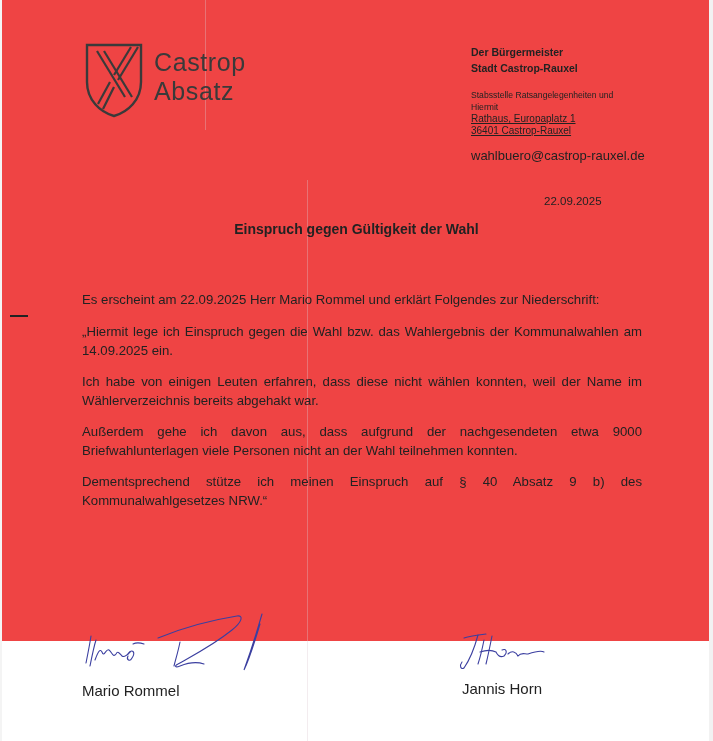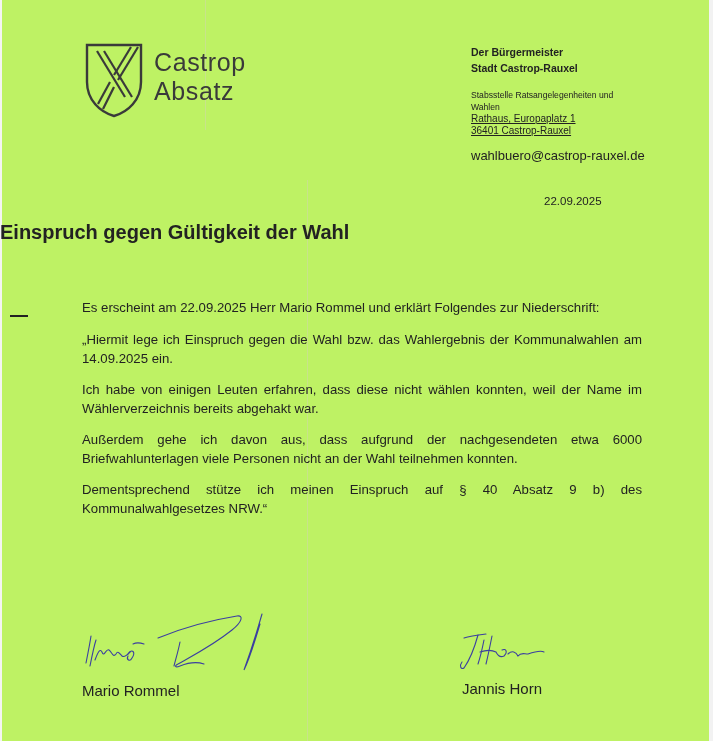--- a/index.html
+++ b/index.html
@@ -1,42 +1,42 @@
 <!DOCTYPE html>
 <html><head>
 <meta charset="utf-8">
 <style>
   html, body { margin: 0; padding: 0; }
   body {
     width: 713px; height: 741px; background: #ffffff; position: relative; overflow: hidden;
     font-family: "Liberation Sans", "DejaVu Sans", sans-serif; color: #1e1e1e;
   }
-  .page { position: absolute; left: 0; top: 0; width: 713px; height: 741px; background: #bef264; }
+  .page { position: absolute; left: 0; top: 0; width: 713px; height: 641px; background: #ef4444; }
   .right-edge { position: absolute; right: 0; top: 0; width: 4px; height: 741px; background: #f2f2f2; }
   .left-edge { position: absolute; left: 0; top: 0; width: 2px; height: 741px; background: #f4f4f4; }
   .margin-mark { position: absolute; left: 10px; top: 315px; width: 18px; height: 2px; background: #222; }
   .scan-line { position: absolute; top: 0; width: 1px; background: rgba(220,200,210,0.35); }
 
   .logo { position: absolute; left: 84px; top: 42px; width: 180px; height: 76px; }
   .logo svg { position: absolute; left: 0; top: 0; }
   .logo-text { position: absolute; left: 70px; top: 6px; font-size: 25px; line-height: 29px; color: #3a3a3a; letter-spacing: 0.6px; font-weight: 400; }
   .logo-text div { display: block; }
 
   .sender { position: absolute; left: 471px; top: 44px; width: 220px; font-size: 9.5px; color: #222; }
   .sender .strong { font-weight: bold; font-size: 10.5px; line-height: 16px; }
   .sender .dept { margin-top: 13px; font-size: 8.6px; line-height: 12px; }
   .sender .addr { font-size: 10px; line-height: 12px; text-decoration: underline; }
   .sender .email { margin-top: 13px; font-size: 13px; line-height: 12px; }
 
   .date { position: absolute; left: 544px; top: 195px; font-size: 11.5px; color: #222; }
 
-  .title { position: absolute; left: 0; width: 713px; top: 221px; font-size: 20px; font-weight: bold; color: #222; }
+  .title { position: absolute; left: 0; width: 713px; top: 221px; text-align: center; font-size: 14px; font-weight: bold; color: #222; }
 
   .body { position: absolute; left: 82px; top: 290px; width: 560px; font-size: 13.2px; line-height: 19px; color: #222; }
-  .body p { margin: 8px 0 12px 0; }
+  .body p { margin: 0 0 12px 0; }
   .body p.justify { text-align: justify; text-align-last: left; }
   .body p.first { margin-bottom: 13px; }
 
   .sig { position: absolute; }
   .sig-name { font-size: 15px; color: #222; position: absolute; white-space: nowrap; }
 </style>
 </head>
 <body>
 
 <div class="page">
@@ -61,36 +61,36 @@
       <div>Castrop</div>
       <div>Absatz</div>
     </div>
   </div>
 
   <div class="sender">
     <div class="strong">Der Bürgermeister</div>
     <div class="strong">Stadt Castrop-Rauxel</div>
     <div class="dept">
       <div>Stabsstelle Ratsangelegenheiten und</div>
-      <div>Wahlen</div>
+      <div>Hiermit</div>
     </div>
     <div class="addr">Rathaus, Europaplatz 1</div>
     <div class="addr">36401 Castrop-Rauxel</div>
     <div class="email">wahlbuero@castrop-rauxel.de</div>
   </div>
 
   <div class="date">22.09.2025</div>
 
   <div class="title">Einspruch gegen Gültigkeit der Wahl</div>
 
   <div class="body">
     <p class="first">Es erscheint am 22.09.2025 Herr Mario Rommel und erklärt Folgendes zur Niederschrift:</p>
     <p class="justify">„Hiermit lege ich Einspruch gegen die Wahl bzw. das Wahlergebnis der Kommunalwahlen am 14.09.2025 ein.</p>
     <p class="justify">Ich habe von einigen Leuten erfahren, dass diese nicht wählen konnten, weil der Name im Wählerverzeichnis bereits abgehakt war.</p>
-    <p class="justify">Außerdem gehe ich davon aus, dass aufgrund der nachgesendeten etwa 6000 Briefwahlunterlagen viele Personen nicht an der Wahl teilnehmen konnten.</p>
+    <p class="justify">Außerdem gehe ich davon aus, dass aufgrund der nachgesendeten etwa 9000 Briefwahlunterlagen viele Personen nicht an der Wahl teilnehmen konnten.</p>
     <p class="justify">Dementsprechend stütze ich meinen Einspruch auf § 40 Absatz 9 b) des Kommunalwahlgesetzes NRW.“</p>
   </div>
 
   <div class="sig" style="left:82px; top:608px; width:200px; height:100px;">
     <svg width="200" height="75" viewBox="0 0 200 75" style="position:absolute;left:0;top:0;">
       <g fill="none" stroke="#3b3fa0" stroke-width="1.1" stroke-linecap="round">
         <path d="M4 55 C6 45 8 35 9 28"></path>
         <path d="M8 58 C10 48 12 38 14 32"></path>
         <path d="M13 52 C16 44 18 40 20 44 C22 50 24 40 27 42 C30 44 31 50 34 46 C36 42 38 46 40 48 C43 50 46 46 48 44"></path>
         <path d="M46 46 C50 40 54 44 50 50 C48 54 44 52 46 48"></path>

